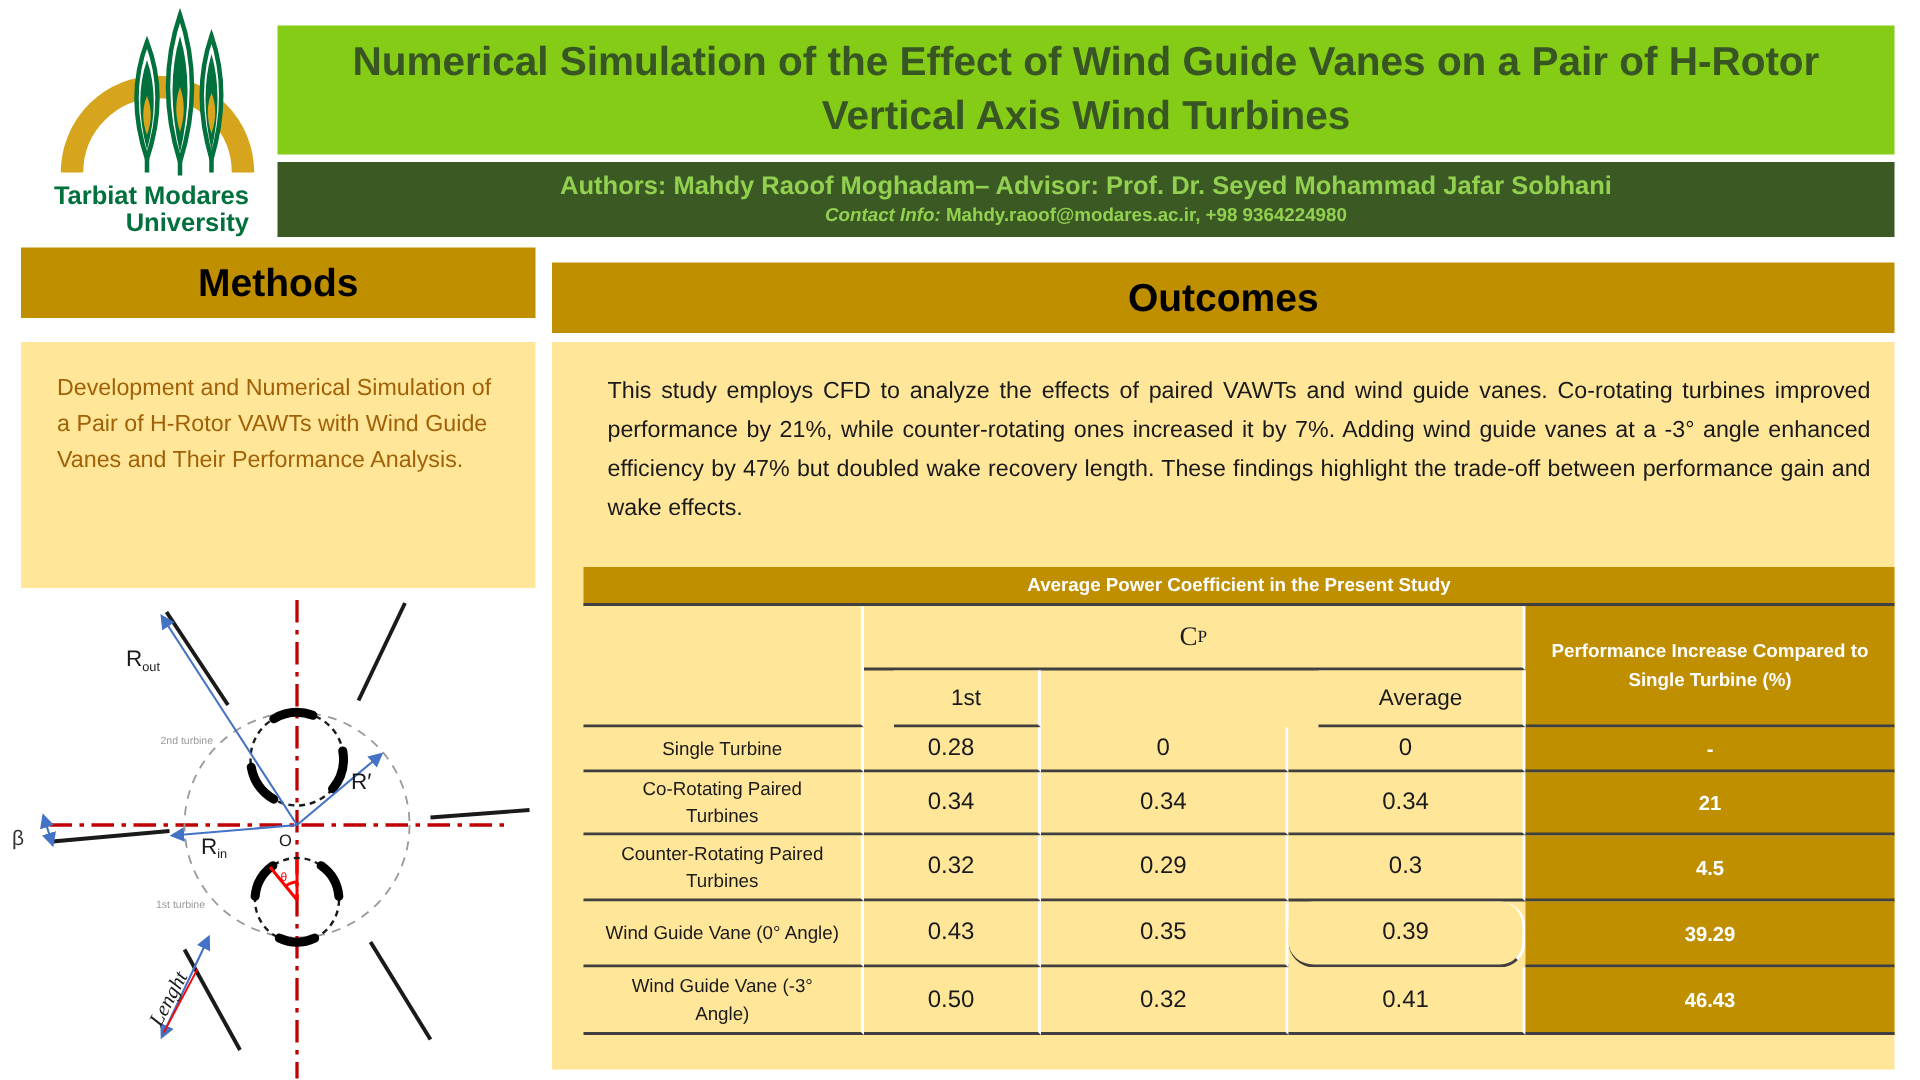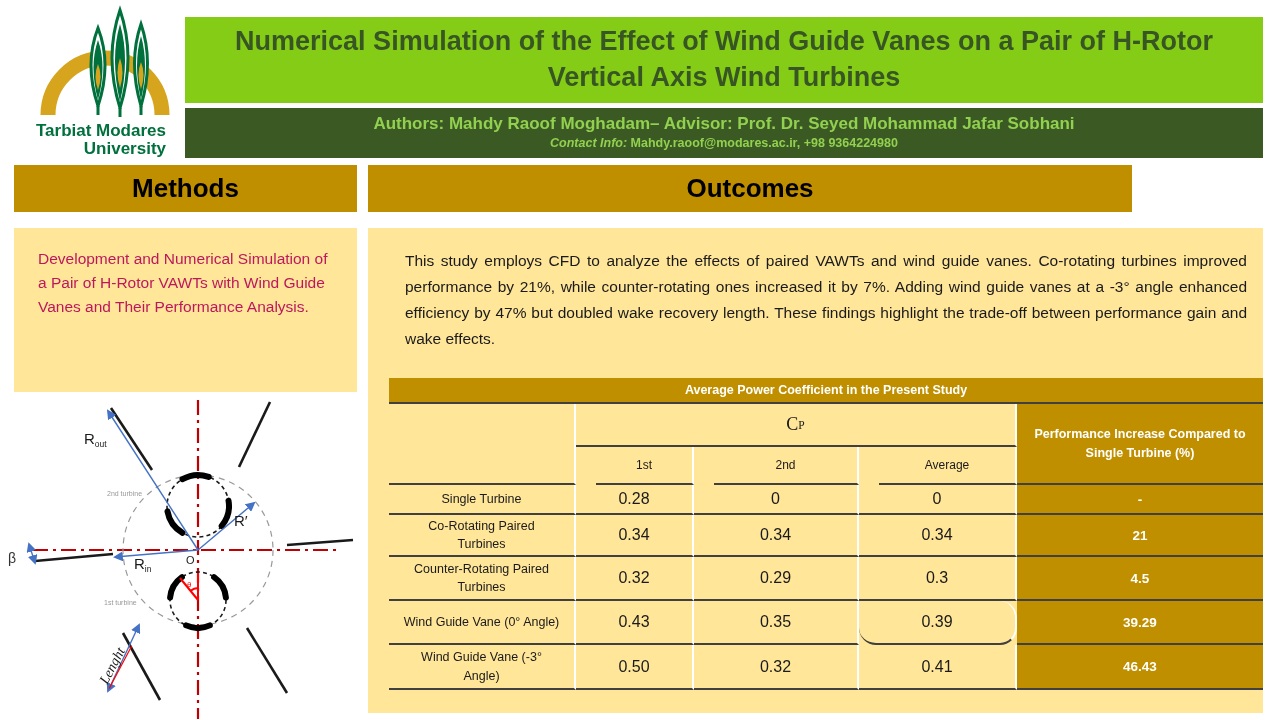--- a/index.html
+++ b/index.html
@@ -28,26 +28,26 @@
 
   
   .logo{left:18px;top:2px;width:170px;height:165px;}
 
   
   .sec-head{
     height:47px;background:#BF8F00;color:#000000;font-weight:bold;font-size:26px;
     display:flex;align-items:center;justify-content:center;
   }
   .methods-head{left:14px;top:165px;width:343px;}
-  .outcomes-head{left:368px;top:165px;width:764px;}
+  .outcomes-head{left:368px;top:175px;width:895px;}
 
   
   .methods-panel{left:14px;top:228px;width:343px;height:164px;background:#FFE699;}
   .methods-text{
-    left:38px;top:247px;width:300px;color:#be185d;font-size:15.5px;line-height:1.55;
+    left:38px;top:247px;width:300px;color:#a16207;font-size:15.5px;line-height:1.55;
   }
   .outcomes-panel{left:368px;top:228px;width:895px;height:485px;background:#FFE699;}
   .outcomes-text{
     left:405px;top:248px;width:842px;color:#1a1a1a;font-size:15.5px;line-height:1.67;
     text-align:justify;
   }
 
   
   .tbl{
     left:389px;top:378px;width:874px;height:312px;display:grid;
@@ -57,21 +57,21 @@
   .cell{
     background:#FFE699;display:flex;align-items:center;justify-content:center;
     text-align:center;border-right:2px solid #ffffff;border-bottom:2px solid #404040;
     box-sizing:border-box;color:#1a1a1a;
   }
   .cell.noright{border-right:none;}
   .cell.gold{background:#BF8F00;color:#ffffff;font-weight:bold;}
   .cell.ttl{font-size:12.5px;}
   .cell.cp{font-family:"Liberation Serif", serif;font-size:18px;}
   .cell.cp sub{font-size:11.5px;font-family:"Liberation Serif", serif;}
-  .cell.subh{font-size:12px;margin-left:20px;}
+  .cell.subh{font-size:15px;margin-left:20px;}
   .cell.lbl{font-size:12.5px;line-height:1.45;padding:0 14px;}
   .cell.num{font-size:16px;}
   .cell.pnum{font-size:13.5px;}
 
   
   .diagram{left:0px;top:392px;width:380px;height:328px;}
 </style>
 </head>
 <body>
 
@@ -134,21 +134,20 @@
   <div class="cell" style="grid-column:1;grid-row:2/4;"></div>
 
   <div class="cell cp" style="grid-column:2/5;grid-row:2;">
     <span>C</span>
       <sub>P</sub>
   </div>
 
   <div class="cell gold ttl noright" style="grid-column:5;grid-row:2/4;padding:0 16px;line-height:1.5;">Performance Increase Compared to Single Turbine (%)</div>
 
   <div class="cell subh" style="grid-column:2;grid-row:3;">1st</div>
-  <div class="cell subh" style="grid-column:3;grid-row:3;">2nd</div>
   <div class="cell subh" style="grid-column:4;grid-row:3;">Average</div>
 
   <div class="cell lbl" style="grid-column:1;grid-row:4;">Single Turbine</div>
   <div class="cell num" style="grid-column:2;grid-row:4;">0.28</div>
   <div class="cell num" style="grid-column:3;grid-row:4;">0</div>
   <div class="cell num" style="grid-column:4;grid-row:4;">0</div>
   <div class="cell gold pnum noright" style="grid-column:5;grid-row:4;">-</div>
 
   <div class="cell lbl" style="grid-column:1;grid-row:5;">Co-Rotating Paired Turbines</div>
   <div class="cell num" style="grid-column:2;grid-row:5;">0.34</div>

